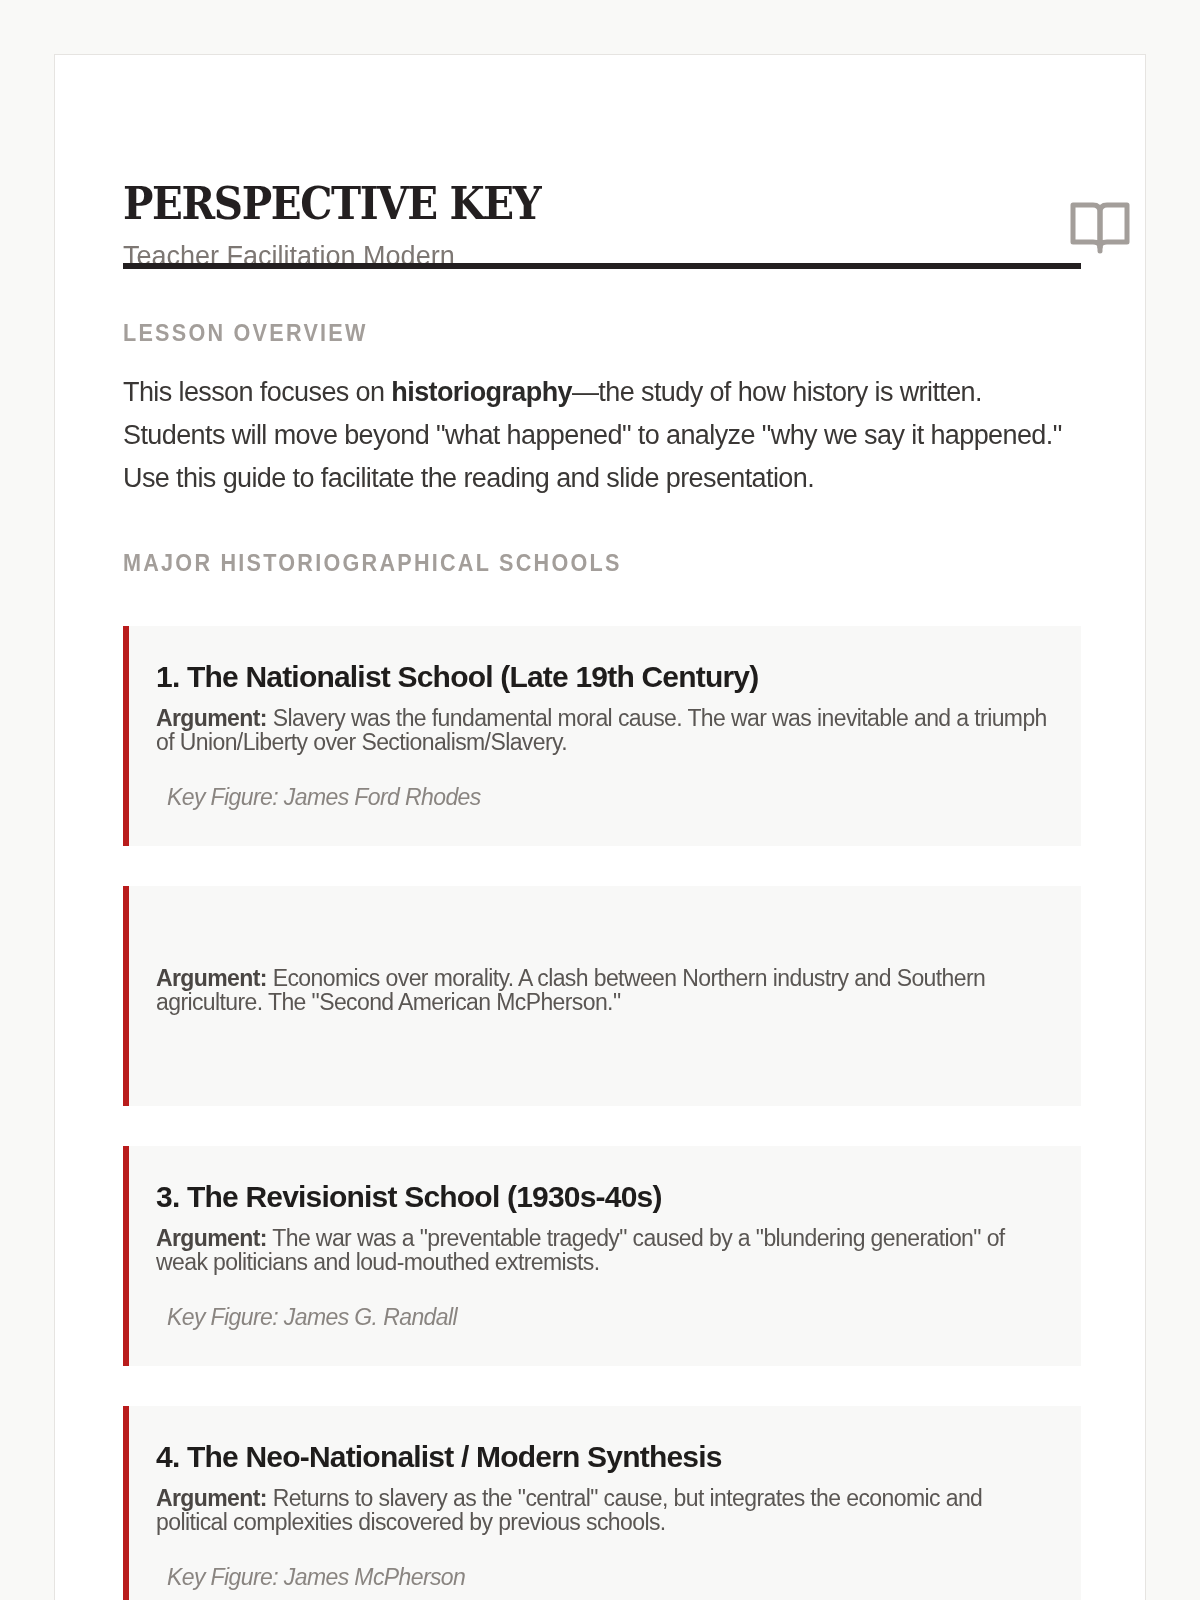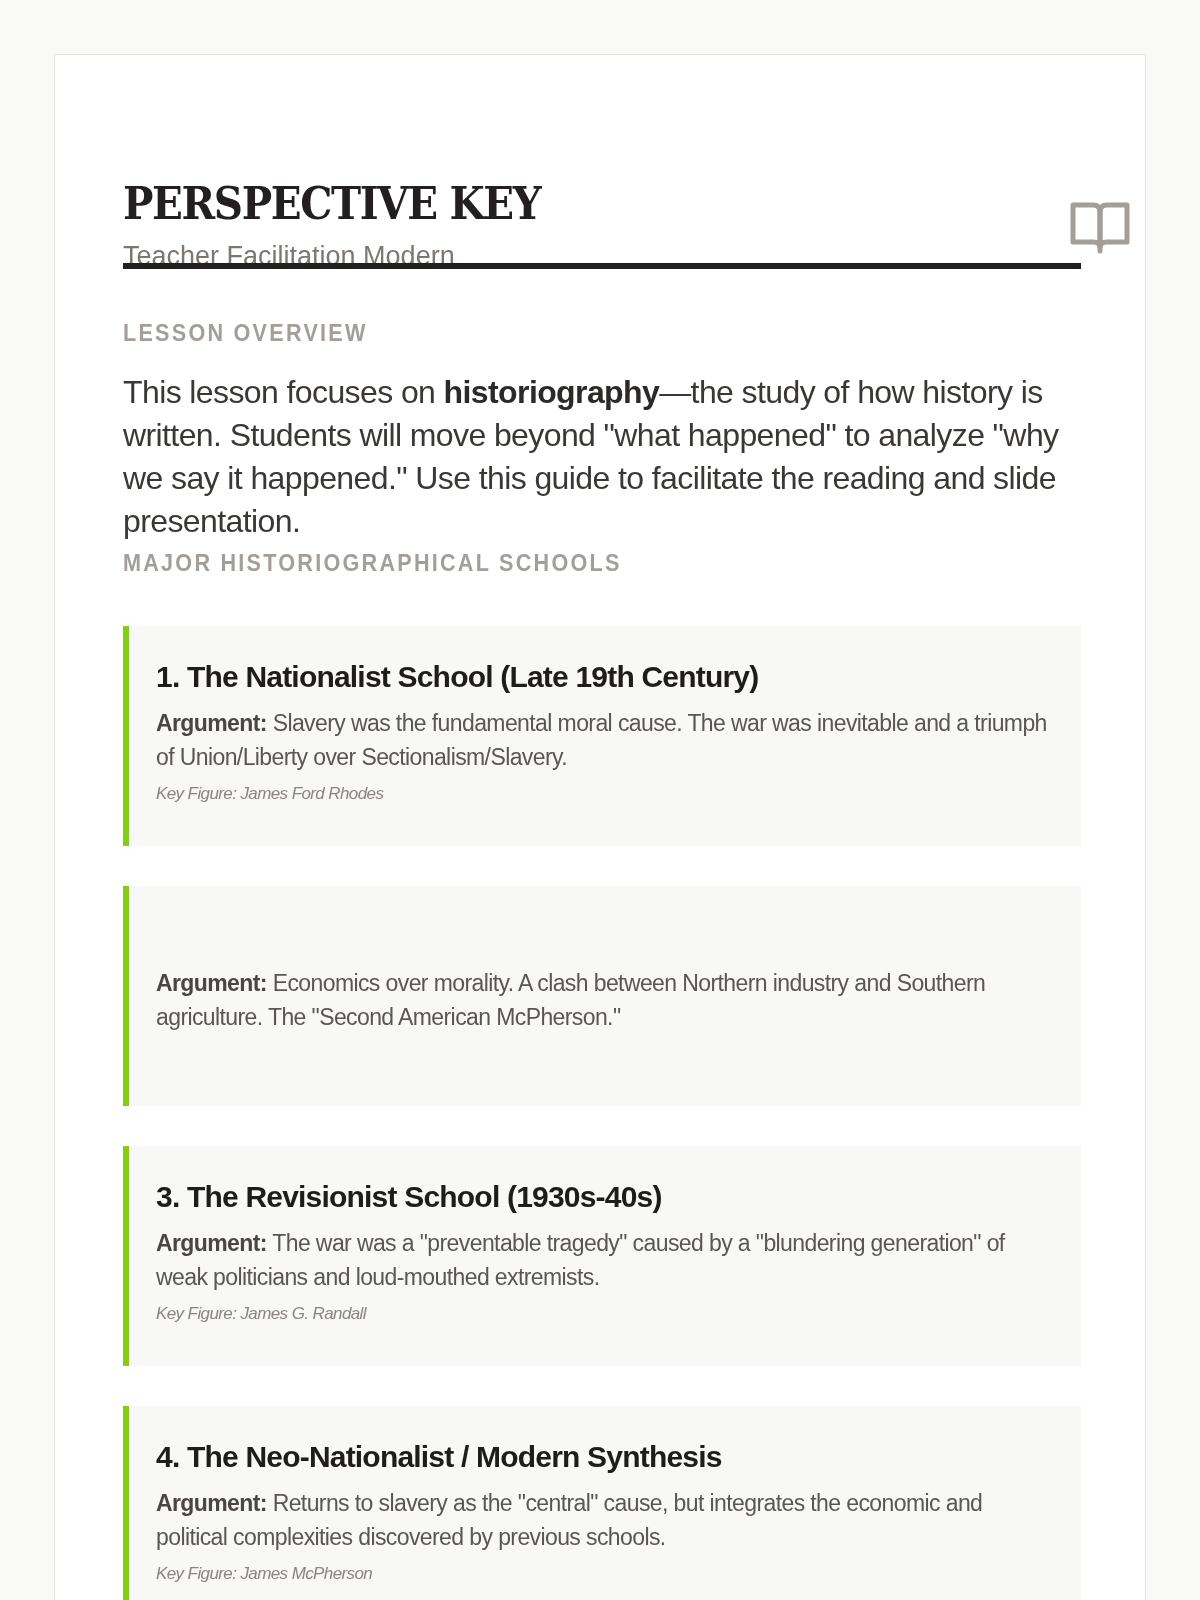--- a/index.html
+++ b/index.html
@@ -41,44 +41,44 @@
     background: #231f20;
   }
   .section-label {
     position: absolute; left: 68px;
     font-size: 24px; font-weight: bold; letter-spacing: 2.5px;
     color: #a39e9a; white-space: nowrap;
     transform: scaleX(0.9); transform-origin: left;
   }
   .overview-text {
     position: absolute; left: 68px; top: 316px; width: 960px;
-    font-size: 32px; line-height: 43px; color: #3a3735;
+    font-size: 27px; line-height: 43px; color: #3a3735;
     letter-spacing: -0.6px;
   }
   .overview-text b { color: #2b2a29; }
   .card {
     position: absolute; left: 68px; width: 958px; height: 220px;
     background: #f8f8f7;
-    border-left: 6px solid #84cc16;
+    border-left: 6px solid #b91c1c;
     box-sizing: border-box;
   }
   .card-title {
     position: absolute; left: 27px; top: 34px;
     font-size: 30px; font-weight: bold; color: #1f1d1c;
     white-space: nowrap; letter-spacing: -0.8px;
   }
   .card-arg {
     position: absolute; left: 27px; top: 80px; width: 900px;
-    font-size: 23px; line-height: 34px; color: #5a5653;
+    font-size: 23px; line-height: 24px; color: #5a5653;
     letter-spacing: -0.6px;
   }
   .card-arg b { color: #4a4643; }
   .card-figure {
-    position: absolute; left: 27px; top: 158px;
-    font-size: 17px; font-style: italic; color: #8a8581;
+    position: absolute; left: 38px; top: 158px;
+    font-size: 23px; font-style: italic; color: #8a8581;
     white-space: nowrap; letter-spacing: -0.6px;
   }
 </style>
 </head>
 <body>
 
 <div class="page">
   <div class="header">
     <h1 class="title">PERSPECTIVE KEY</h1>
     <div class="subtitle">Teacher Facilitation Modern</div>

